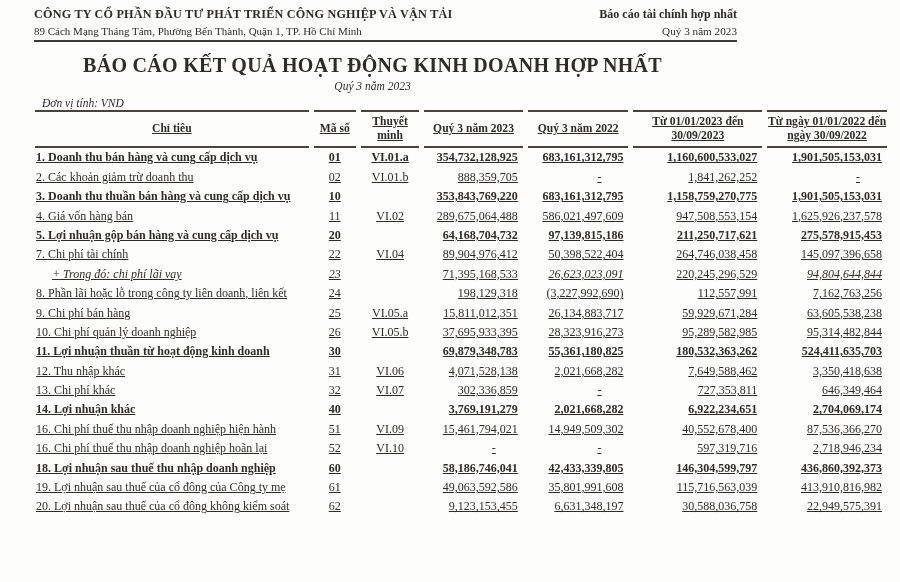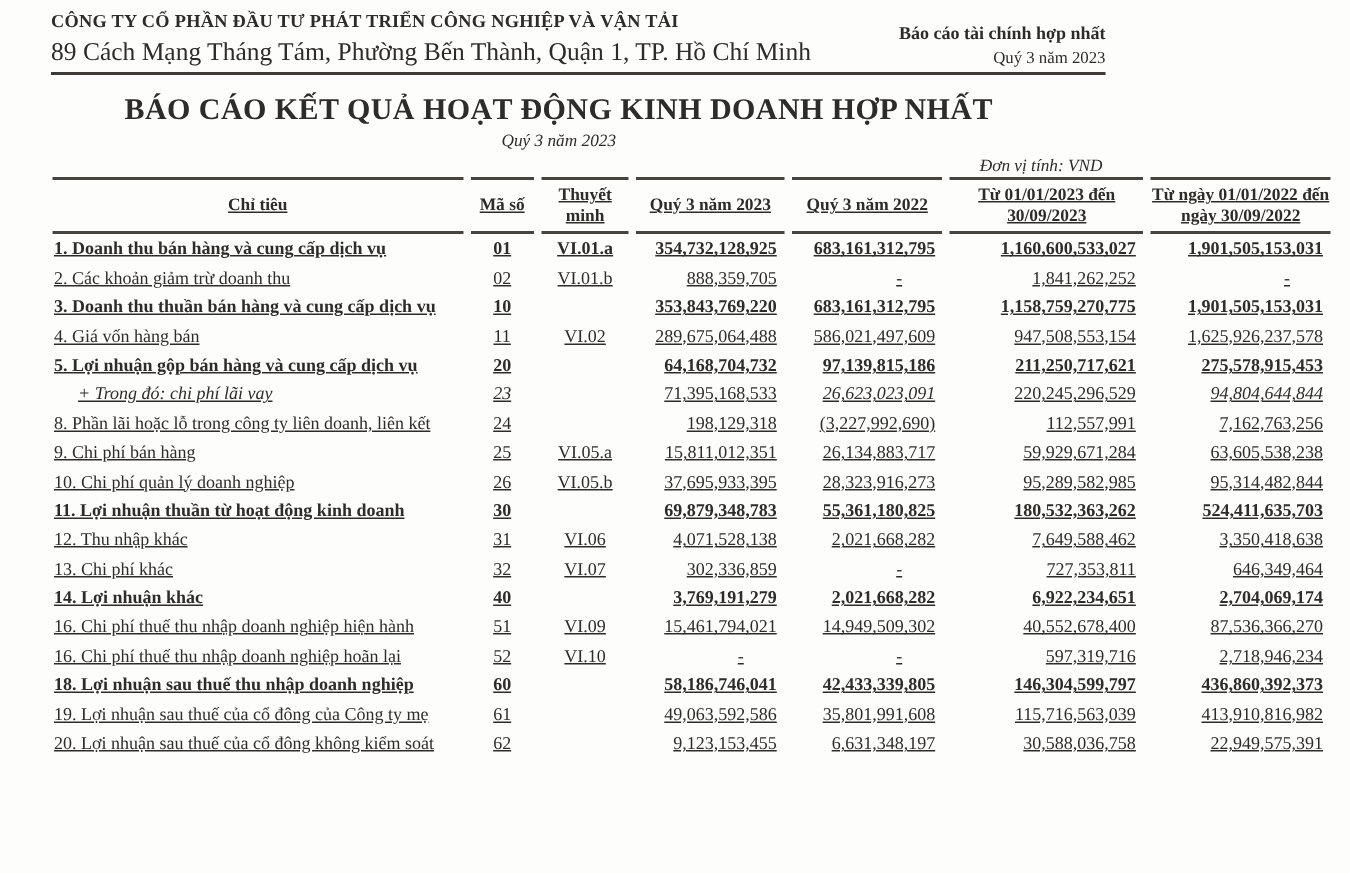--- a/index.html
+++ b/index.html
@@ -14,34 +14,35 @@
   .page { width: 745px; height: 582px; position: relative; }
 
   
   .letterhead {
     display: flex; justify-content: space-between; align-items: flex-end;
     margin: 0 8px 0 34px;
     padding: 7px 0 3px 0;
     border-bottom: 2px solid #3d3b38;
   }
   .head-left .company { font-weight: bold; font-size: 12.2px; letter-spacing: .2px; }
-  .head-left .address { font-size: 17px; margin-top: 3px; }
+  .head-left .address { font-size: 11px; margin-top: 3px; }
   .head-right { text-align: right; }
   .head-right .report-type { font-weight: bold; font-size: 12px; }
   .head-right .report-period { font-size: 11.2px; margin-top: 3px; }
 
   
   .title {
     text-align: center; font-weight: bold; font-size: 20px;
     letter-spacing: .3px; margin-top: 12px;
   }
   .subtitle { text-align: center; font-style: italic; font-size: 11.5px; margin-top: 3px; }
   .unit-note {
-    text-align: right; font-style: italic; font-size: 11.5px;
+    font-style: italic; font-size: 11.5px;
     margin: 5px 10px 1px 0;
+    padding-left: 42px;
   }
 
   
   table.report {
     margin-left: 30px;
     width: 862px;
     table-layout: fixed;
     border-collapse: separate;
     border-spacing: 5px 0;
     text-decoration: underline;
@@ -155,20 +156,29 @@
         <tr class="bold">
           <td class="label">5. Lợi nhuận gộp bán hàng và cung cấp dịch vụ</td>
           <td class="center">20</td>
           <td class="center"></td>
           <td class="num">64,168,704,732</td>
           <td class="num">97,139,815,186</td>
           <td class="num">211,250,717,621</td>
           <td class="num">275,578,915,453</td>
         </tr>
         <tr>
+          <td class="label">7. Chi phí tài chính</td>
+          <td class="center">22</td>
+          <td class="center">VI.04</td>
+          <td class="num">89,904,976,412</td>
+          <td class="num">50,398,522,404</td>
+          <td class="num">264,746,038,458</td>
+          <td class="num">145,097,396,658</td>
+        </tr>
+        <tr>
           <td class="label indent italic">+ Trong đó: chi phí lãi vay</td>
           <td class="center italic">23</td>
           <td class="center"></td>
           <td class="num">71,395,168,533</td>
           <td class="num italic">26,623,023,091</td>
           <td class="num">220,245,296,529</td>
           <td class="num italic">94,804,644,844</td>
         </tr>
         <tr>
           <td class="label">8. Phần lãi hoặc lỗ trong công ty liên doanh, liên kết</td>

